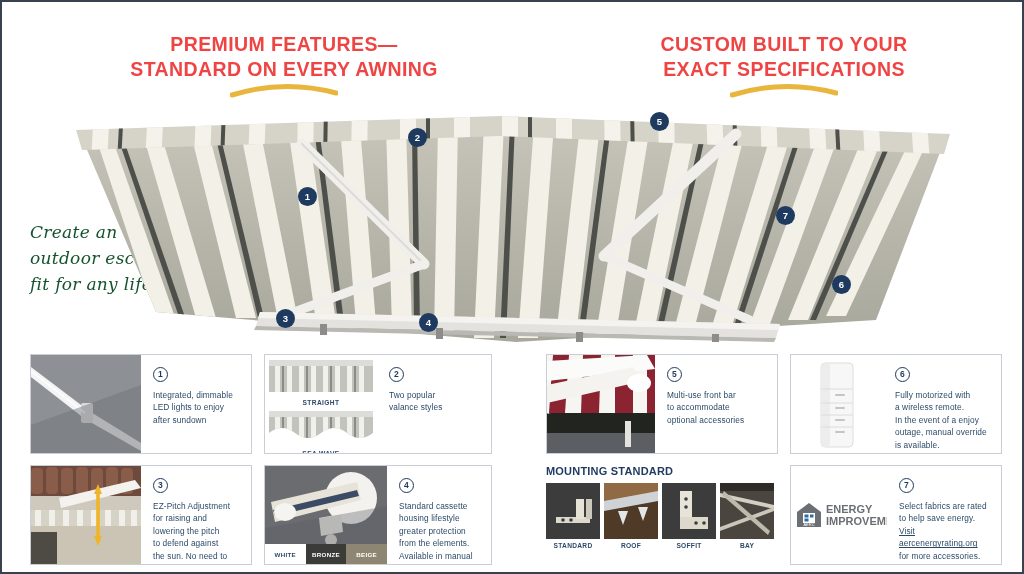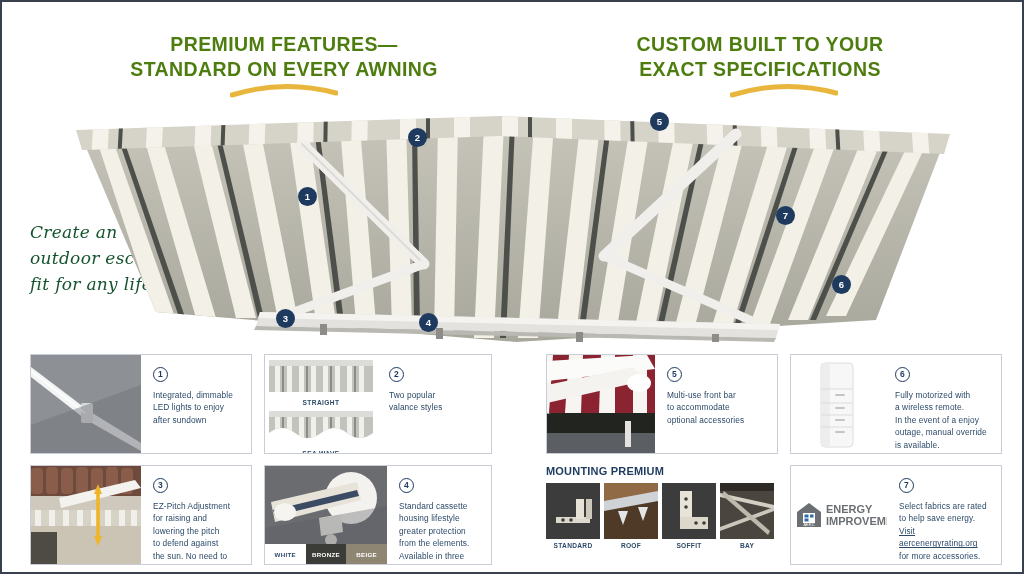--- a/index.html
+++ b/index.html
@@ -14,28 +14,28 @@
     width: 1024px; height: 574px;
     background: #ffffff;
     border: 2px solid #39414f;
     overflow: hidden;
   }
 
   
   .headline {
     position: absolute;
     text-align: center;
-    color: #4d7c0f;
+    color: #ef4444;
     font-weight: bold;
     font-size: 19.5px;
     letter-spacing: .4px;
     line-height: 1.28;
   }
   #headline-left  { left: 112px; top: 30px; width: 340px; }
-  #headline-right { left: 588px; top: 30px; width: 340px; }
+  #headline-right { left: 612px; top: 30px; width: 340px; }
   .swoosh {
     position: absolute;
     width: 108px; height: 16px;
   }
   #swoosh-left  { left: 228px; top: 80px; }
   #swoosh-right { left: 728px; top: 80px; }
 
   
   #script-block {
     position: absolute; left: 28px; top: 218px;
@@ -457,21 +457,21 @@
         <div class="swatch" style="background:#8e8572;color:#ffffff;">BEIGE</div>
       </div>
     </div>
     <div class="card-text">
       <span class="badge-ring">4</span>
       <p>
         <span>Standard cassette</span><br>
         <span>housing lifestyle</span><br>
         <span>greater protection</span><br>
         <span>from the elements.</span><br>
-        <span>Available in three</span><br>
+        <span>Available in manual</span><br>
         <span>popular colors.</span>
       </p>
     </div>
   </div>
 
   <div class="card" id="card-5">
     <div class="card-photo">
       <svg width="108" height="98" viewBox="0 0 108 98">
         <rect width="108" height="98" fill="#6d6f72"></rect>
         <rect width="108" height="62" fill="#f6f5f2"></rect>
@@ -550,21 +550,21 @@
       <p>
         <span>Select fabrics are rated</span><br>
         <span>to help save energy.</span><br>
         <span class="link-underline">Visit aercenergyrating.org</span><br>
         <span>for more accessories.</span>
       </p>
     </div>
   </div>
 
   <div id="brackets-panel">
-    <div id="brackets-title">MOUNTING PREMIUM</div>
+    <div id="brackets-title">MOUNTING STANDARD</div>
     <div id="brackets-row">
 
       <div class="bracket-item">
         <div class="bracket-img">
           <svg width="54" height="56" viewBox="0 0 54 56">
             <rect width="54" height="56" fill="#3c3c3c"></rect>
             <path d="M10 34 L44 34 L44 40 L10 40 Z" fill="#ddd9cd"></path>
             <path d="M30 16 L38 16 L38 36 L30 36 Z" fill="#e6e2d6"></path>
             <path d="M40 16 L46 16 L46 36 L40 36 Z" fill="#cdc9bd"></path>
             <circle cx="17" cy="37" r="1.8" fill="#3c3c3c"></circle>

